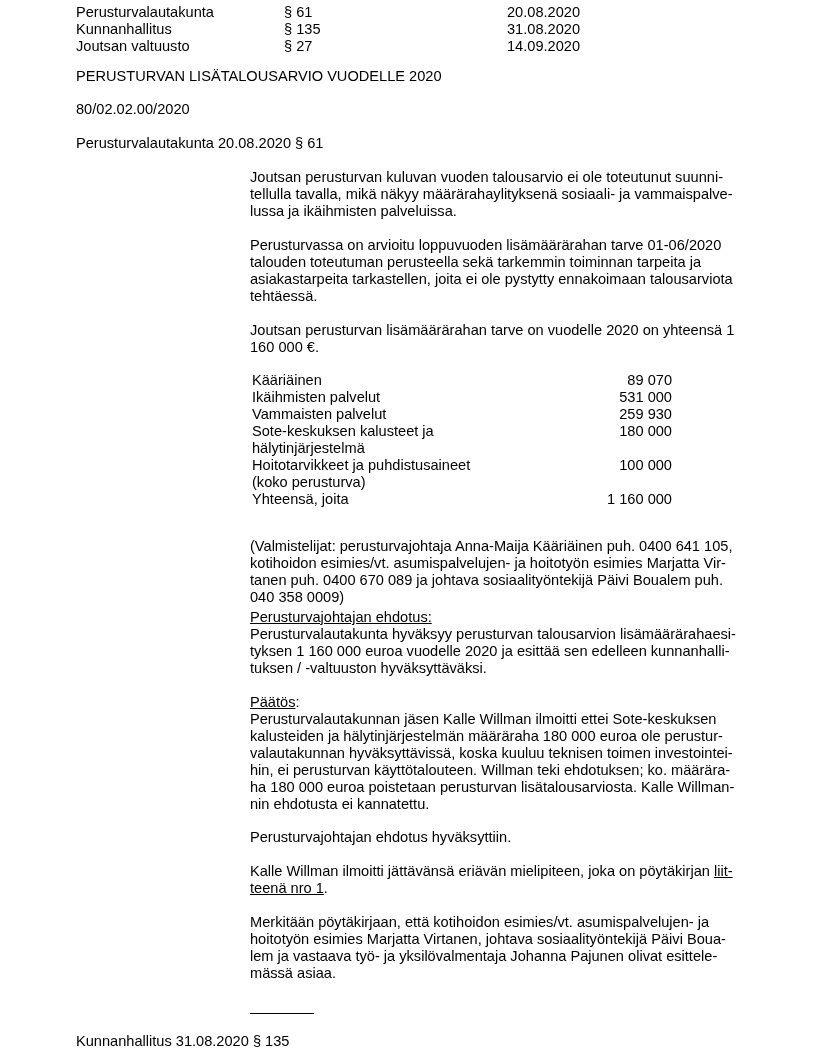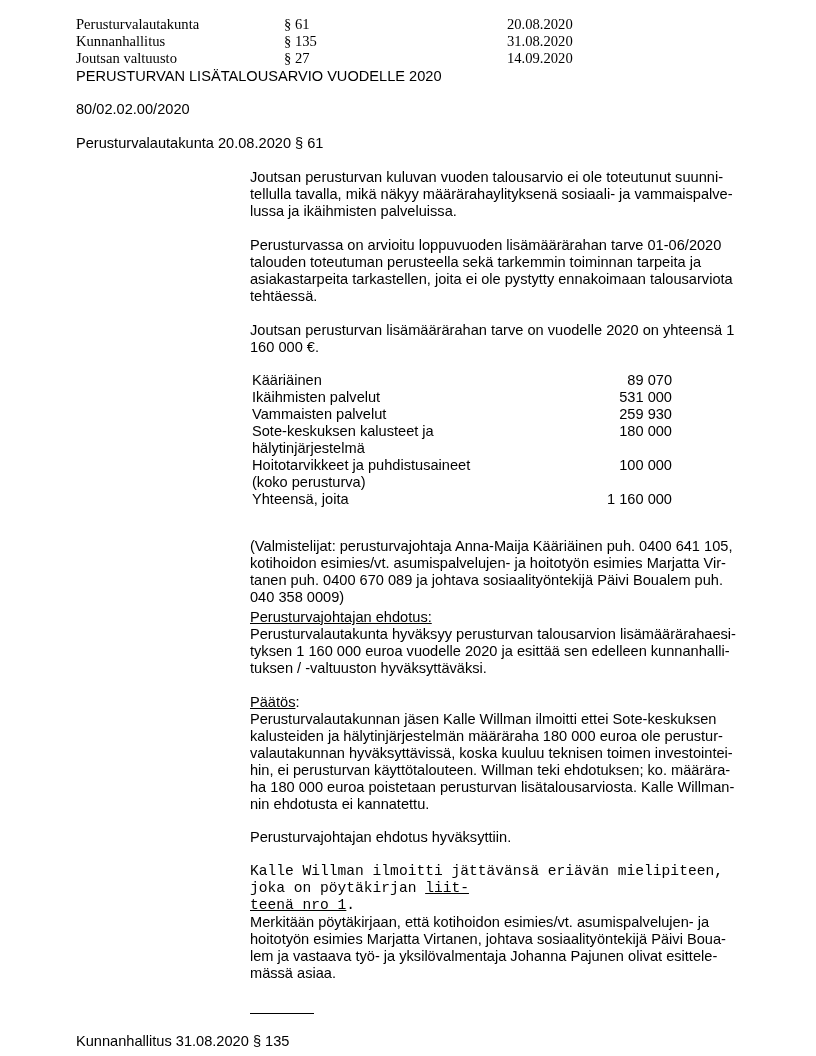--- a/index.html
+++ b/index.html
@@ -11,21 +11,21 @@
       width: 816px;
       height: 1056px;
       position: relative;
       overflow: hidden;
       font-family: "Liberation Sans", sans-serif;
       font-size: 14.6px;
       color: #000000;
       line-height: 17px;
     }
     .meta-row { position: absolute; left: 76px; width: 560px; height: 17px; }
-    .meta-row span { position: absolute; top: 16px; white-space: nowrap; font-family: Liberation Serif, serif; }
+    .meta-row span { position: absolute; top: 4px; white-space: nowrap; }
     .meta-row .body-name { left: 0; }
     .meta-row .section { left: 208px; }
     .meta-row .date { left: 431px; }
 
     .left-line { position: absolute; left: 76px; white-space: nowrap; }
 
     .text-col {
       position: absolute;
       left: 250px;
       width: 500px;
@@ -148,21 +148,21 @@
 valautakunnan hyväksyttävissä, koska kuuluu teknisen toimen investointei-
 hin, ei perusturvan käyttötalouteen. Willman teki ehdotuksen; ko. määrära-
 ha 180 000 euroa poistetaan perusturvan lisätalousarviosta. Kalle Willman-
 nin ehdotusta ei kannatettu.</p>
 </div>
 
 <div class="text-col" style="top:829px;">
   <p class="para">Perusturvajohtajan ehdotus hyväksyttiin.</p>
 </div>
 
-<div class="text-col" style="top:863px;font-family:Liberation Mono, monospace;">
+<div class="text-col" style="top:863px;">
   <p class="para"><span>Kalle Willman ilmoitti jättävänsä eriävän mielipiteen, joka on pöytäkirjan </span><span class="u">liit-</span><br><span class="u">teenä nro 1</span><span>.</span></p>
 </div>
 
 <div class="text-col" style="top:914px;">
   <p class="para">Merkitään pöytäkirjaan, että kotihoidon esimies/vt. asumispalvelujen- ja
 hoitotyön esimies Marjatta Virtanen,  johtava sosiaalityöntekijä Päivi Boua-
 lem ja vastaava työ- ja yksilövalmentaja Johanna Pajunen olivat esittele-
 mässä asiaa.</p>
 </div>
 

